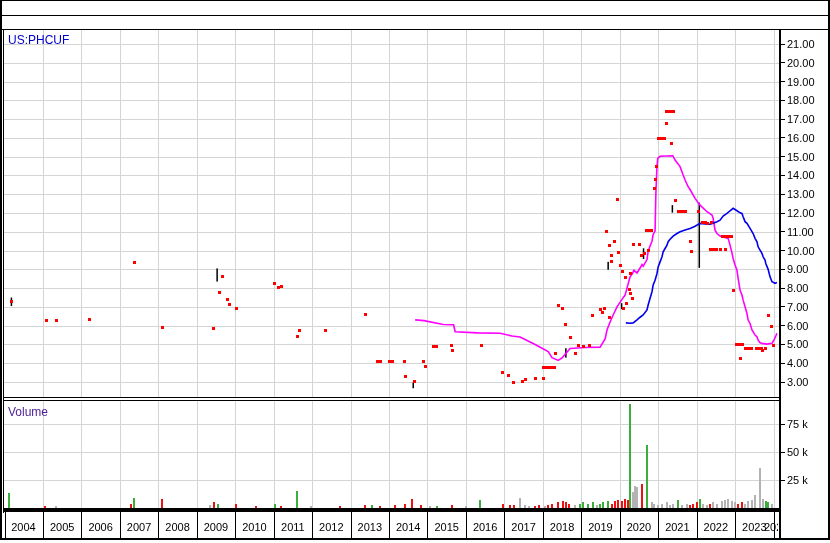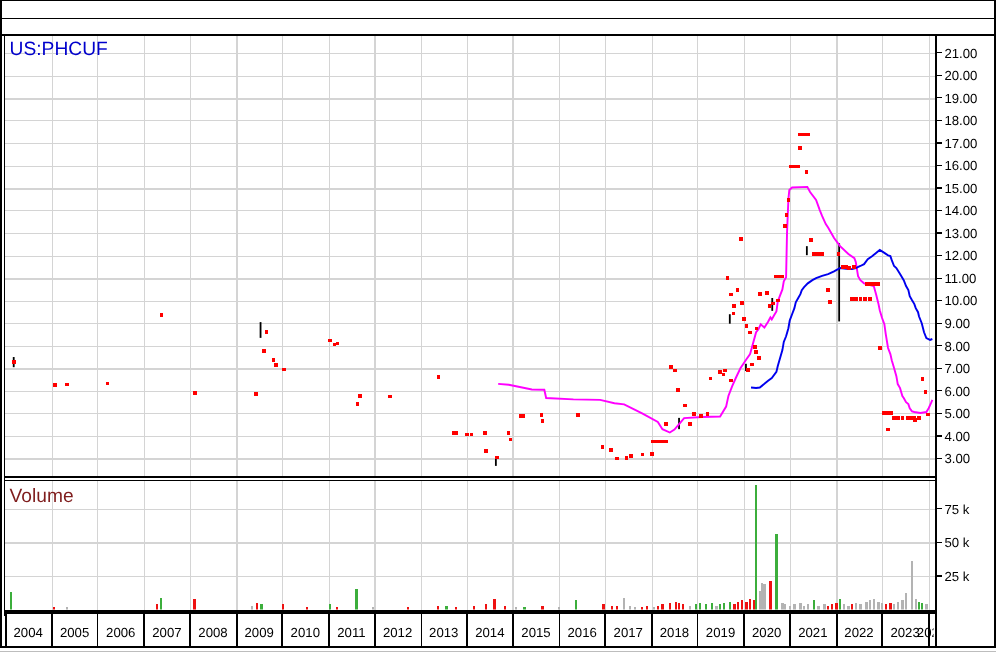--- a/index.html
+++ b/index.html
@@ -1,23 +1,23 @@
 <!DOCTYPE html>
 <html><head>
 <meta charset="utf-8">
 <style>
   html,body{margin:0;padding:0;background:#888;}
   #frame{position:relative;width:830px;height:543px;background:#ffffff;overflow:hidden;
          font-family:"Liberation Sans",sans-serif;}
   .hdr{position:absolute;left:3px;white-space:pre;font-size:12px;line-height:13px;}
   #hdr1{top:2px;color:#0000cc;}
   #hdr2{top:16px;color:#000000;}
-  .panelabel{position:absolute;font-size:16px;white-space:pre;pointer-events:none;}
+  .panelabel{position:absolute;font-size:12px;white-space:pre;pointer-events:none;}
   #symlabel{left:8px;top:33px;color:#0000cc;}
-  #vollabel{left:8px;top:405px;color:#7f1d1d;}
+  #vollabel{left:8px;top:405px;color:#4c1d95;}
   svg{position:absolute;left:0;top:0;}
   svg text{font-family:"Liberation Sans",sans-serif;font-size:11px;fill:#000;}
 </style>
 </head>
 <body>
 
 <div id="frame">
   <div id="hdr1" class="hdr">Historic Chart for US:PHCUF by Stockwatch.com 604.687.1500 - (c) 2024</div>
   <div id="hdr2" class="hdr">Wed Mar  6 2024  Op=5.95  Hi=5.95  Lo=5.95  Cl=5.95  Vol=100  Year hi=17.5652  lo=2.70</div>
   <svg id="chart" width="830" height="543" viewBox="0 0 830 543">

